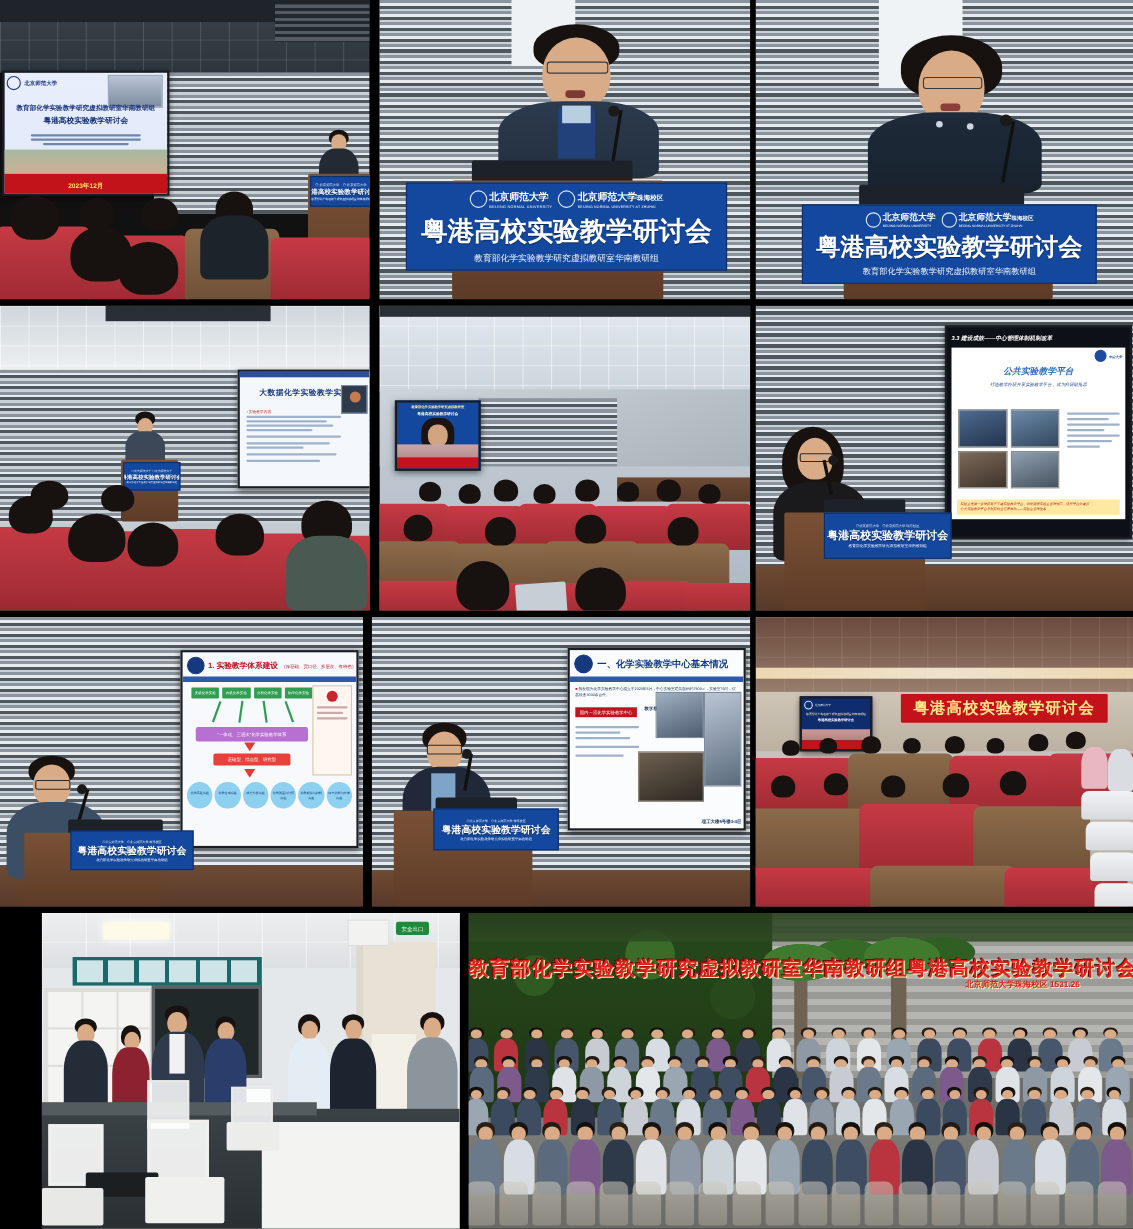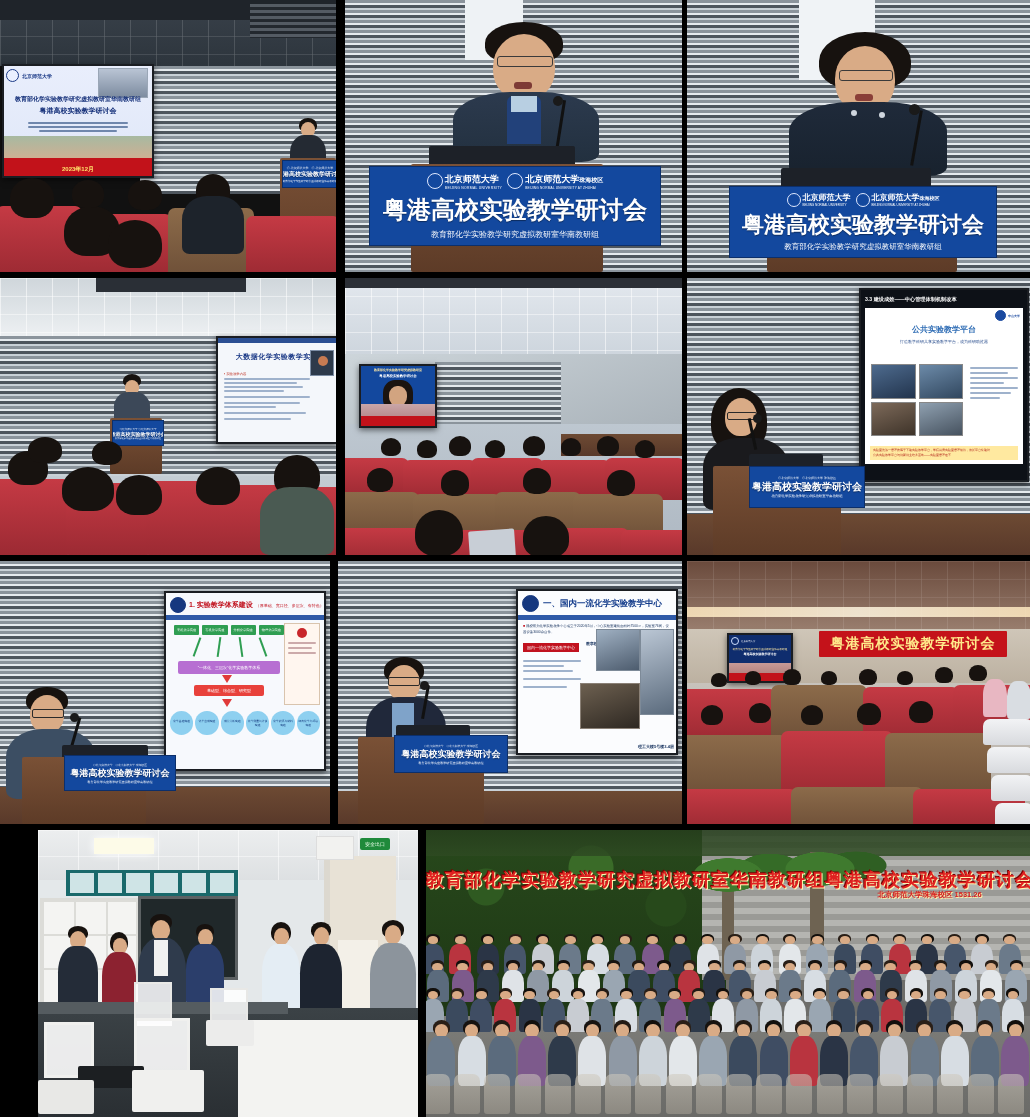--- a/index.html
+++ b/index.html
@@ -330,21 +330,21 @@
       </div>
     </div>
     <span class="label-hidden">线上线下结合的报告现场</span>
   </div>
 
   <div class="photo" style="left:687px;top:278px;width:343px;height:277px;">
     <div class="ph-inner" style="background:linear-gradient(180deg,#c8d0d8,#aeb6be);">
       <div class="wall-lv" style="left:0;top:0;width:343px;height:240px;"></div>
       <div class="floorwood" style="left:0;top:236px;width:343px;height:41px;"></div>
 
-      <div class="screen dark" style="left:172px;top:10px;width:166px;height:190px;background:#0d1117;">
+      <div class="screen dark" style="left:172px;top:18px;width:166px;height:190px;background:#0d1117;font-style:italic;">
         <div style="position:absolute;left:4px;top:6px;right:4px;font-size:5.2px;color:#fff;font-weight:bold;">3.3 建设成效——中心管理体制机制改革</div>
         <div style="position:absolute;left:4px;top:18px;right:4px;bottom:16px;background:#fff;">
           <div style="position:absolute;right:3px;top:2px;display:flex;align-items:center;gap:2px;">
             <div class="seal" style="width:9px;height:9px;background:#1b4aa0;border-color:#1b4aa0;"></div>
             <div style="font-size:3px;color:#1b4aa0;font-weight:bold;">中山大学</div>
           </div>
           <div style="margin-top:16px;font-size:8px;color:#2f6db5;text-align:center;font-weight:bold;">公共实验教学平台</div>
           <div style="margin-top:4px;font-size:4px;color:#2b4f8e;text-align:center;">打造教学科研共享实验教学平台，成为科研助推器</div>
           <div style="position:absolute;left:6px;top:56px;width:92px;height:72px;display:grid;grid-template-columns:1fr 1fr;grid-template-rows:1fr 1fr;gap:3px;">
             <div style="background:linear-gradient(160deg,#4e6b8e,#22344d);border:1px solid #888;"></div>
@@ -450,21 +450,21 @@
     <span class="label-hidden">报告人介绍实验教学体系建设</span>
   </div>
 
   <div class="photo" style="left:338px;top:561px;width:344px;height:263px;">
     <div class="ph-inner" style="background:linear-gradient(180deg,#cdd5dd,#aeb7c0);">
       <div class="wall-lv" style="left:0;top:0;width:344px;height:234px;"></div>
       <div class="floorwood" style="left:0;top:230px;width:344px;height:33px;"></div>
       <div class="screen" style="left:178px;top:28px;width:158px;height:162px;background:#fbfcfe;">
         <div style="position:absolute;left:4px;top:4px;display:flex;align-items:center;gap:4px;">
           <div class="seal" style="width:15px;height:15px;background:#16387f;border-color:#16387f;"></div>
-          <div style="font-size:8.5px;color:#123a8a;font-weight:bold;">一、国内一流化学实验教学中心</div>
+          <div style="font-size:8.5px;color:#123a8a;font-weight:bold;">一、化学实验教学中心基本情况</div>
         </div>
         <div style="position:absolute;left:0;right:0;top:24px;height:5px;background:#2f5aa8;"></div>
         <div style="position:absolute;left:5px;top:32px;right:5px;font-size:3.4px;line-height:6px;color:#16325e;">
           <span style="color:#c1121f;">■</span> <span>我校现为化学实验教学中心成立于2020年5月，中心实验室建筑面积约7500㎡，实验室76间，仪器设备3000余台件。</span>
         </div>
         <div style="position:absolute;left:5px;top:52px;width:56px;background:#c1121f;color:#fff;font-size:4px;text-align:center;padding:2px 0;">国内一流化学实验教学中心</div>
         <div style="position:absolute;left:68px;top:50px;font-size:4px;color:#16325e;font-weight:bold;">教学楼D区3-4层</div>
         <div style="position:absolute;left:5px;top:66px;width:58px;">
           <div class="scr-line" style="margin:3px 0;"></div>
           <div class="scr-line" style="margin:3px 0;width:70%"></div>

